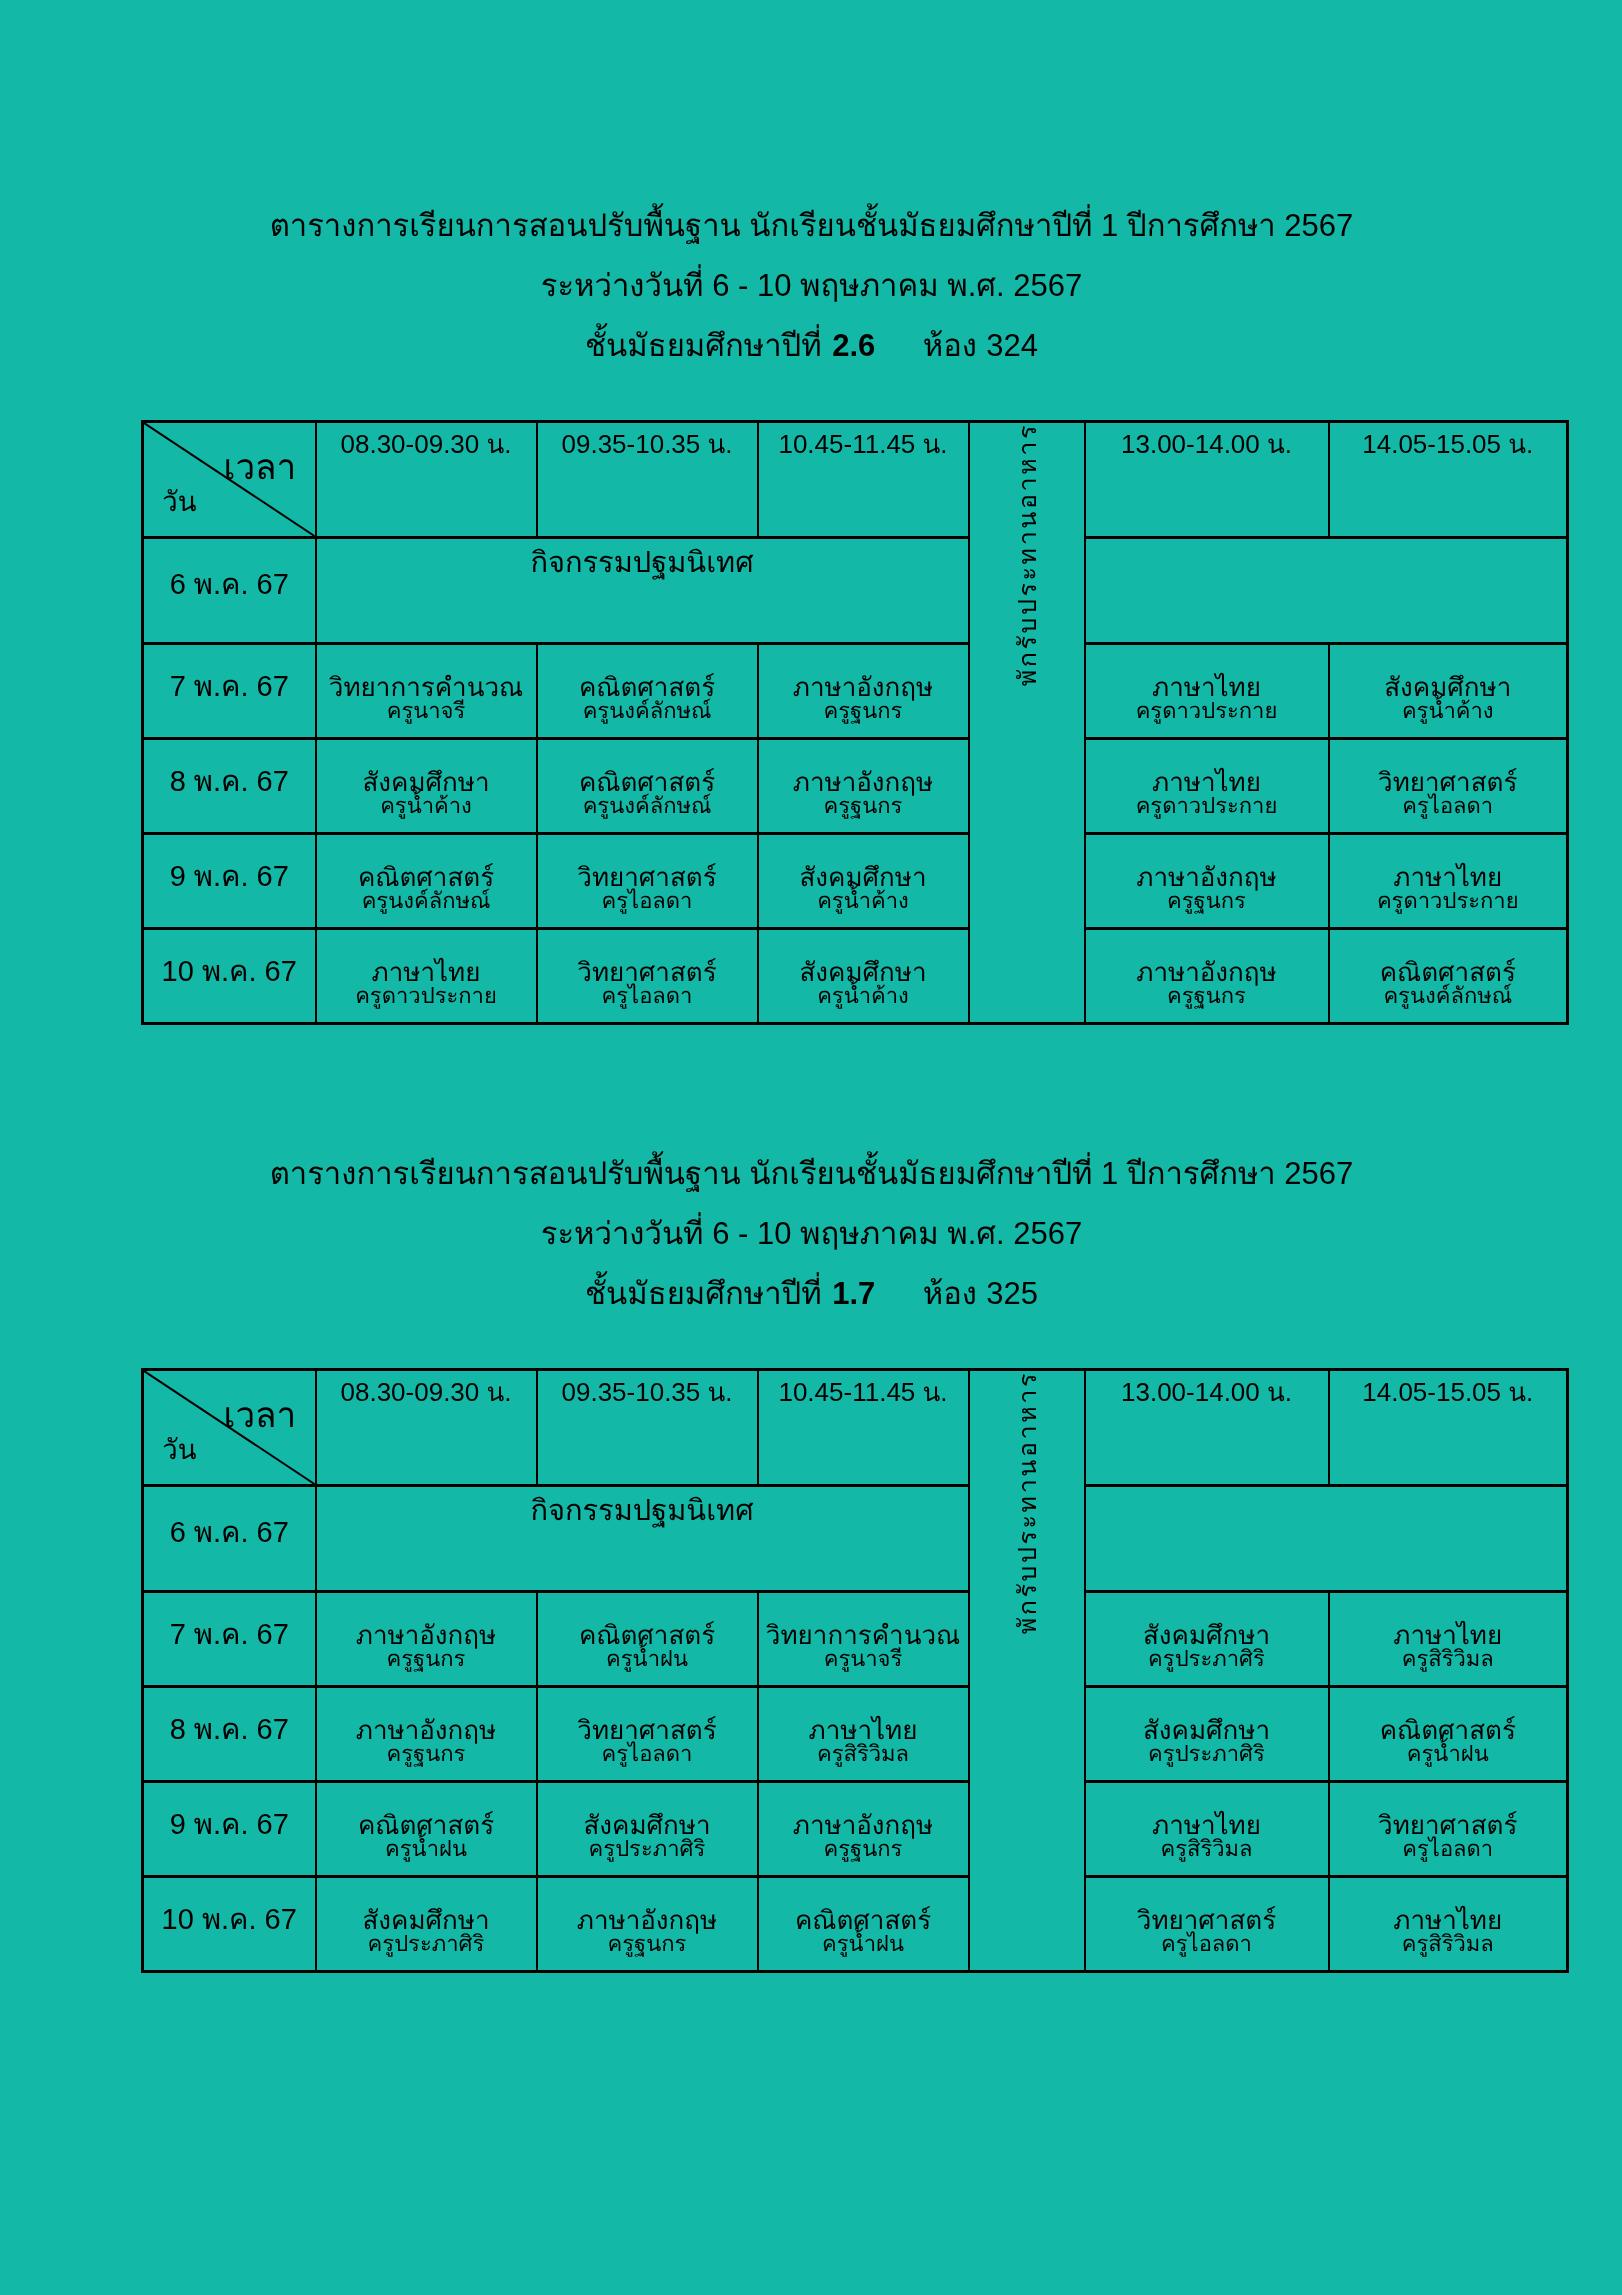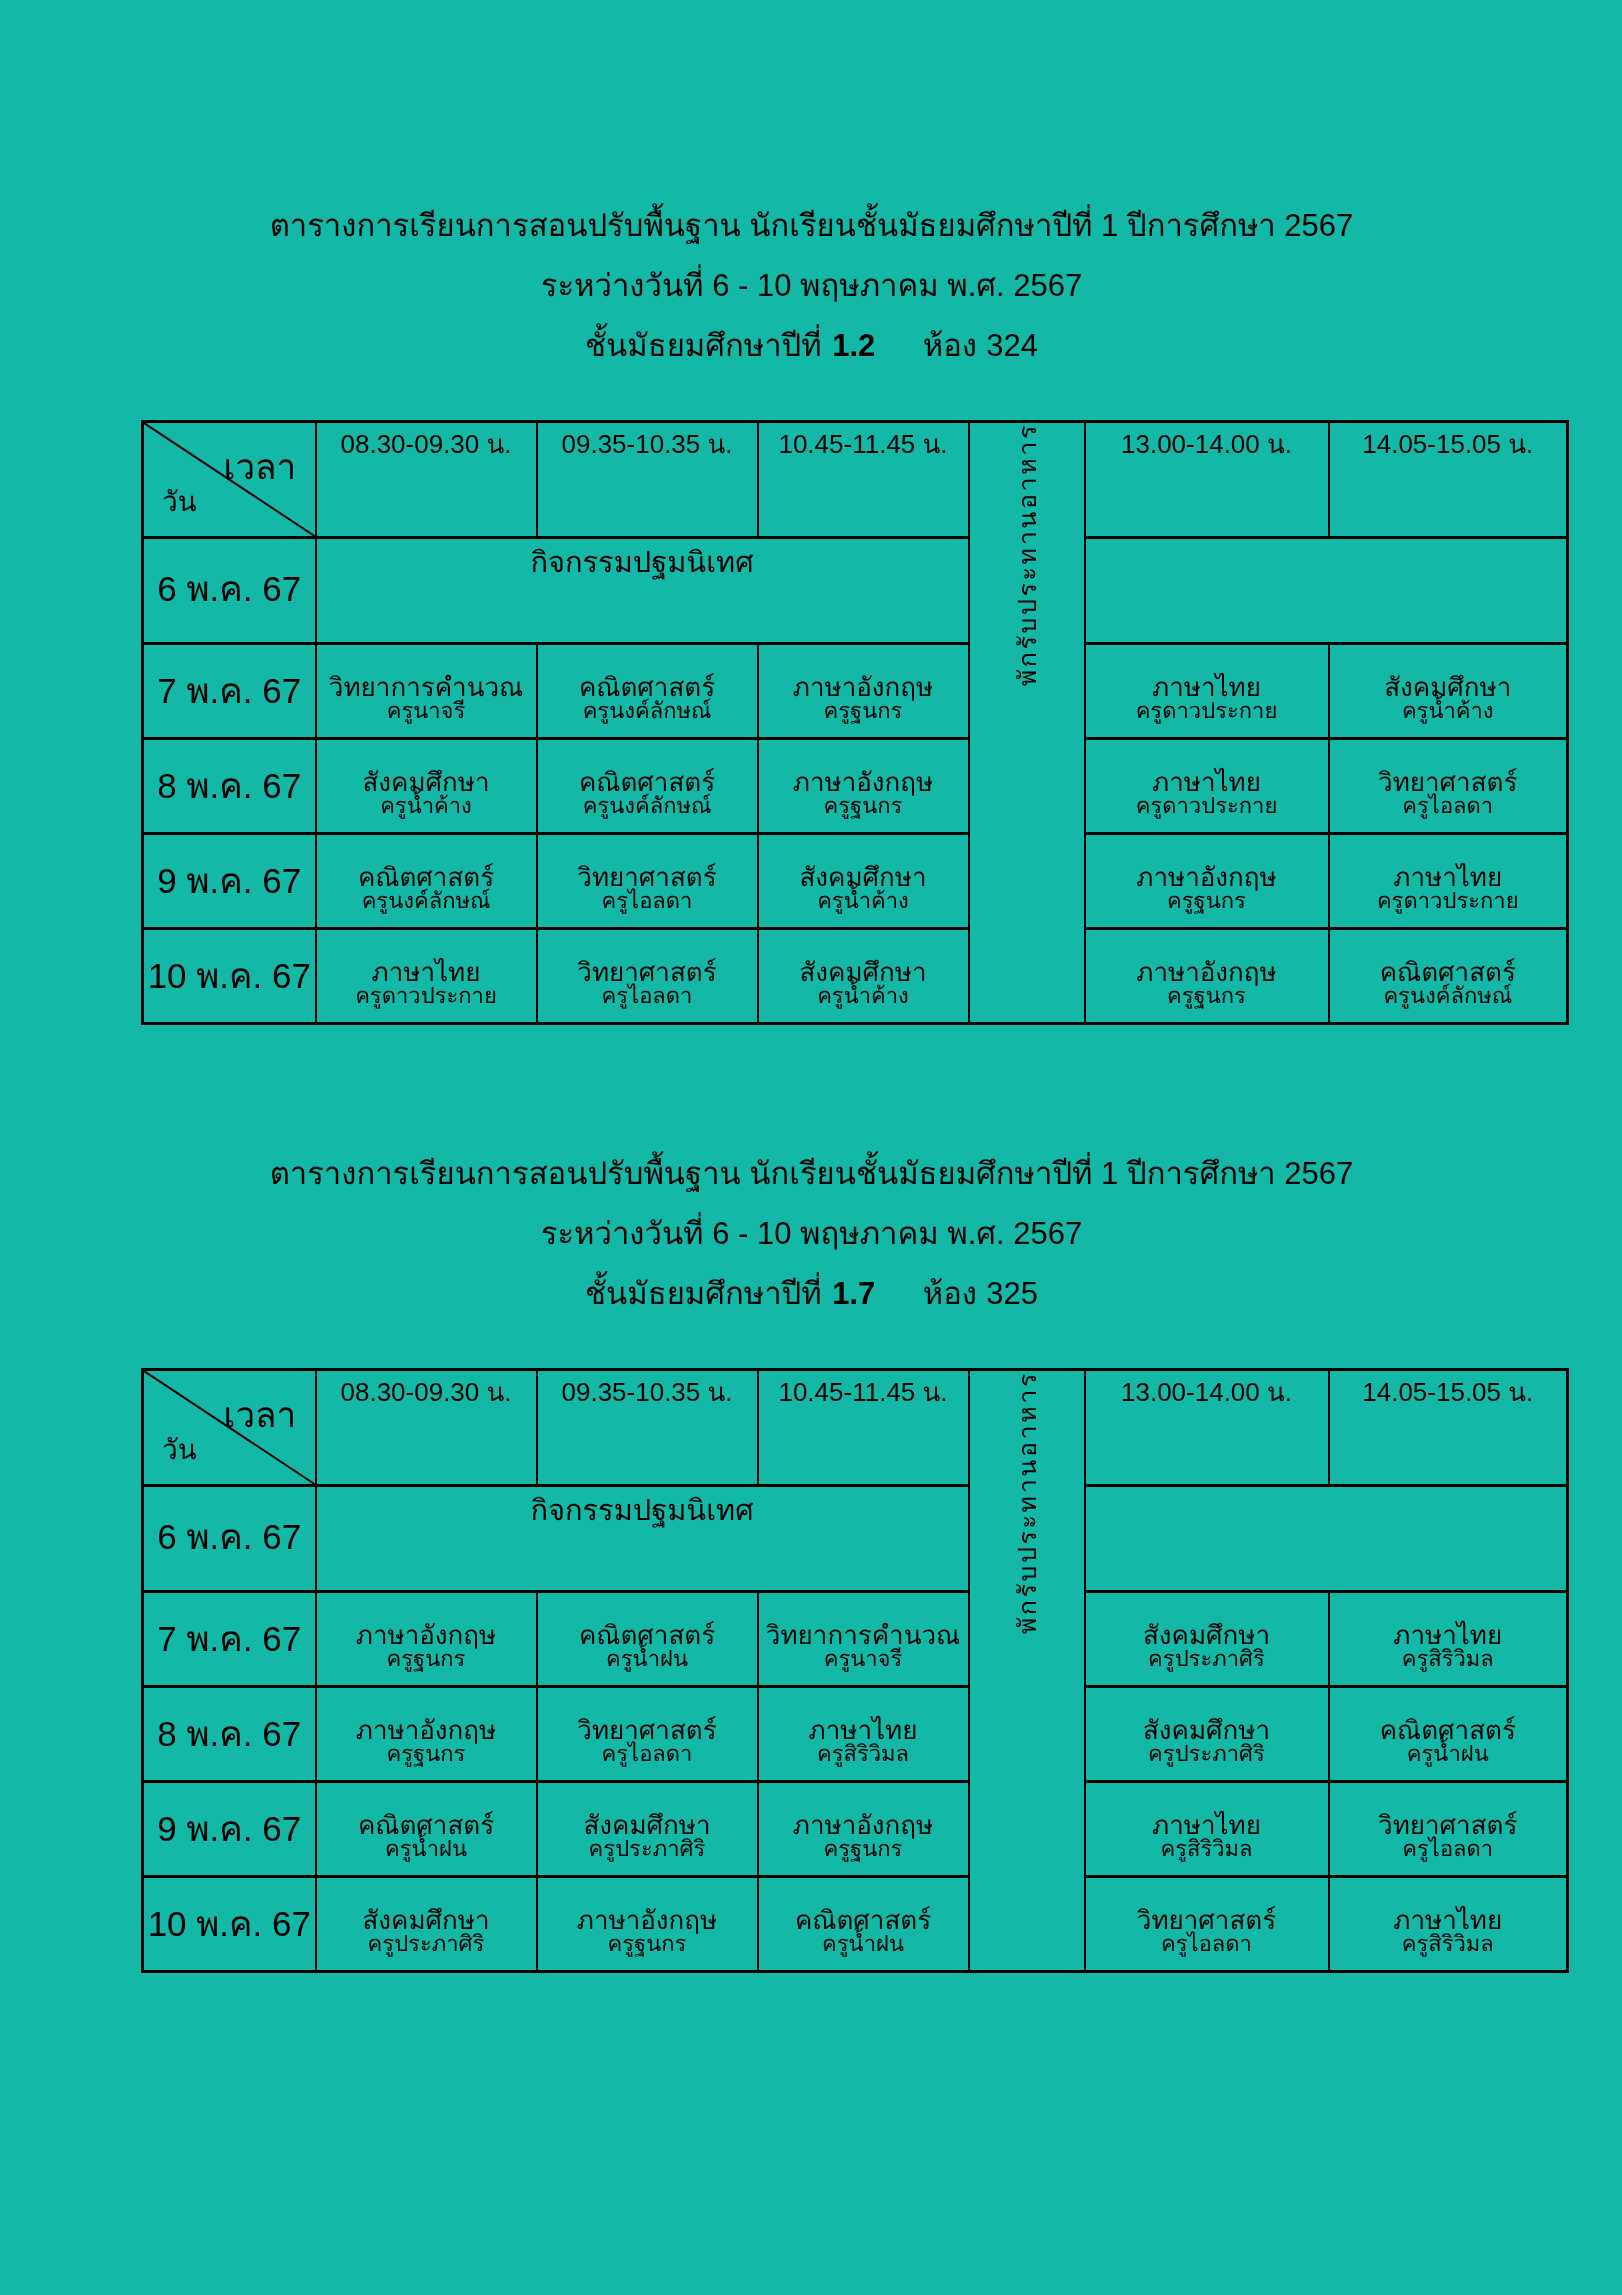--- a/index.html
+++ b/index.html
@@ -39,21 +39,21 @@
   tr.r-orient{ height:106px; }
   tr.r-data  { height:95px; }
 
   td.th-time { vertical-align:middle; font-size:26px; }
 
   td.diag { position:relative; }
   .diag-svg { position:absolute; left:0; top:0; width:100%; height:100%; }
   .lbl-time { position:absolute; top:15.7px; right:18.3px; font-size:35px; }
   .lbl-day  { position:absolute; bottom:13px; left:18.3px; font-size:27.5px; }
 
-  td.day-cell { padding-top:18.3px; font-size:35px; white-space:nowrap; }
+  td.day-cell { padding-top:18.3px; font-size:29px; white-space:nowrap; }
   tr.r-orient td.day-cell { padding-top:22px; }
 
   td.activity-cell { vertical-align:middle; font-size:29px; }
 
   td.subj-cell { position:relative; }
   .subject { display:block; padding-top:21px; font-size:26px; white-space:nowrap; }
   .teacher { position:absolute; left:0; right:0; bottom:9.2px; font-size:22px; white-space:nowrap; }
 
   td.lunch { vertical-align:middle; text-align:center; }
   .lunch-text {
@@ -67,21 +67,21 @@
 </style>
 </head>
 <body>
 
 <div class="sheet">
 
   <section class="block block1">
     <div class="title-block">
       <div class="title-line">ตารางการเรียนการสอนปรับพื้นฐาน นักเรียนชั้นมัธยมศึกษาปีที่ 1 ปีการศึกษา 2567</div>
       <div class="title-line">ระหว่างวันที่ 6 - 10 พฤษภาคม พ.ศ. 2567</div>
-      <div class="title-line"><span>ชั้นมัธยมศึกษาปีที่</span><span class="class-no">1.2</span><span class="room-label">ห้อง</span><span>324</span></div>
+      <div class="title-line"><span>ชั้นมัธยมศึกษาปีที่</span><span class="class-no">2.6</span><span class="room-label">ห้อง</span><span>324</span></div>
     </div>
 
     <table class="tt">
       <colgroup>
         <col style="width:173px">
           <col style="width:221px">
           <col style="width:221px">
           <col style="width:211px">
           <col style="width:116px">
           <col style="width:244px">

